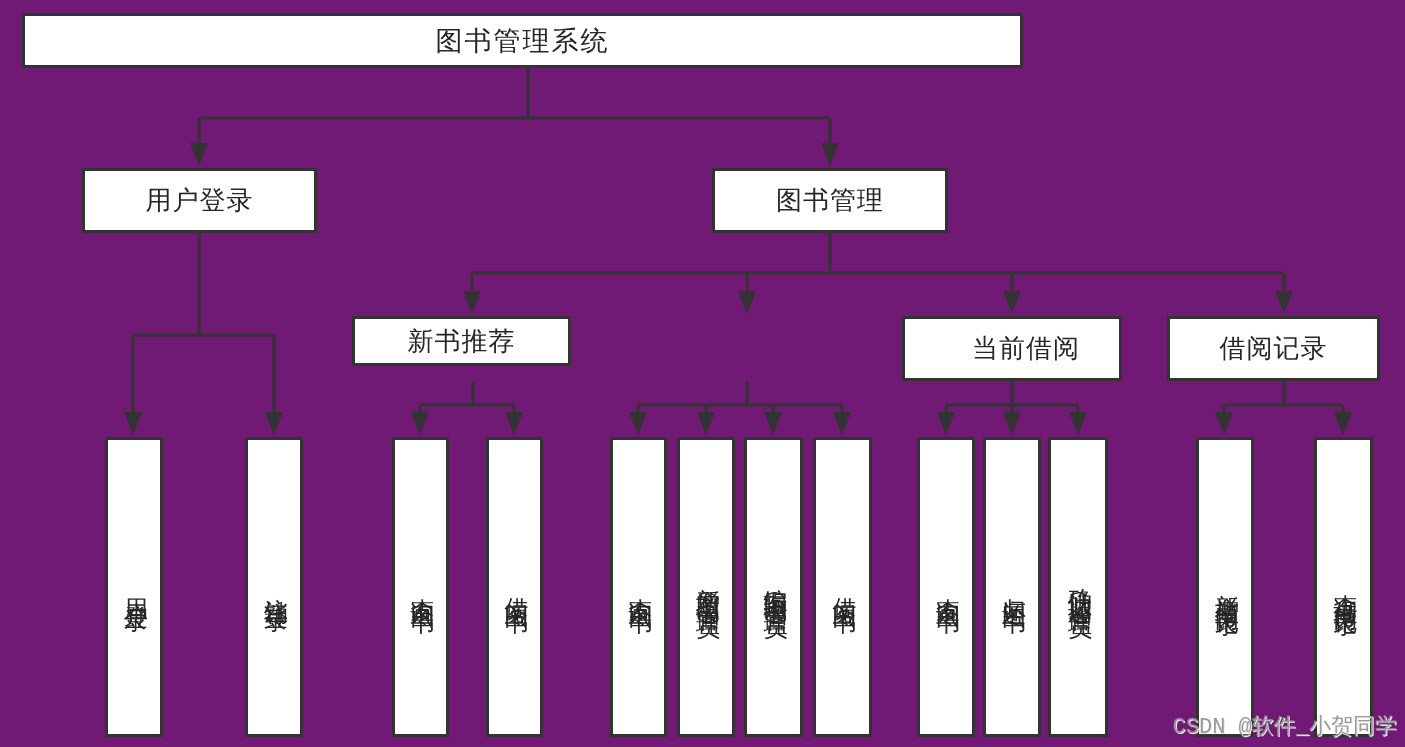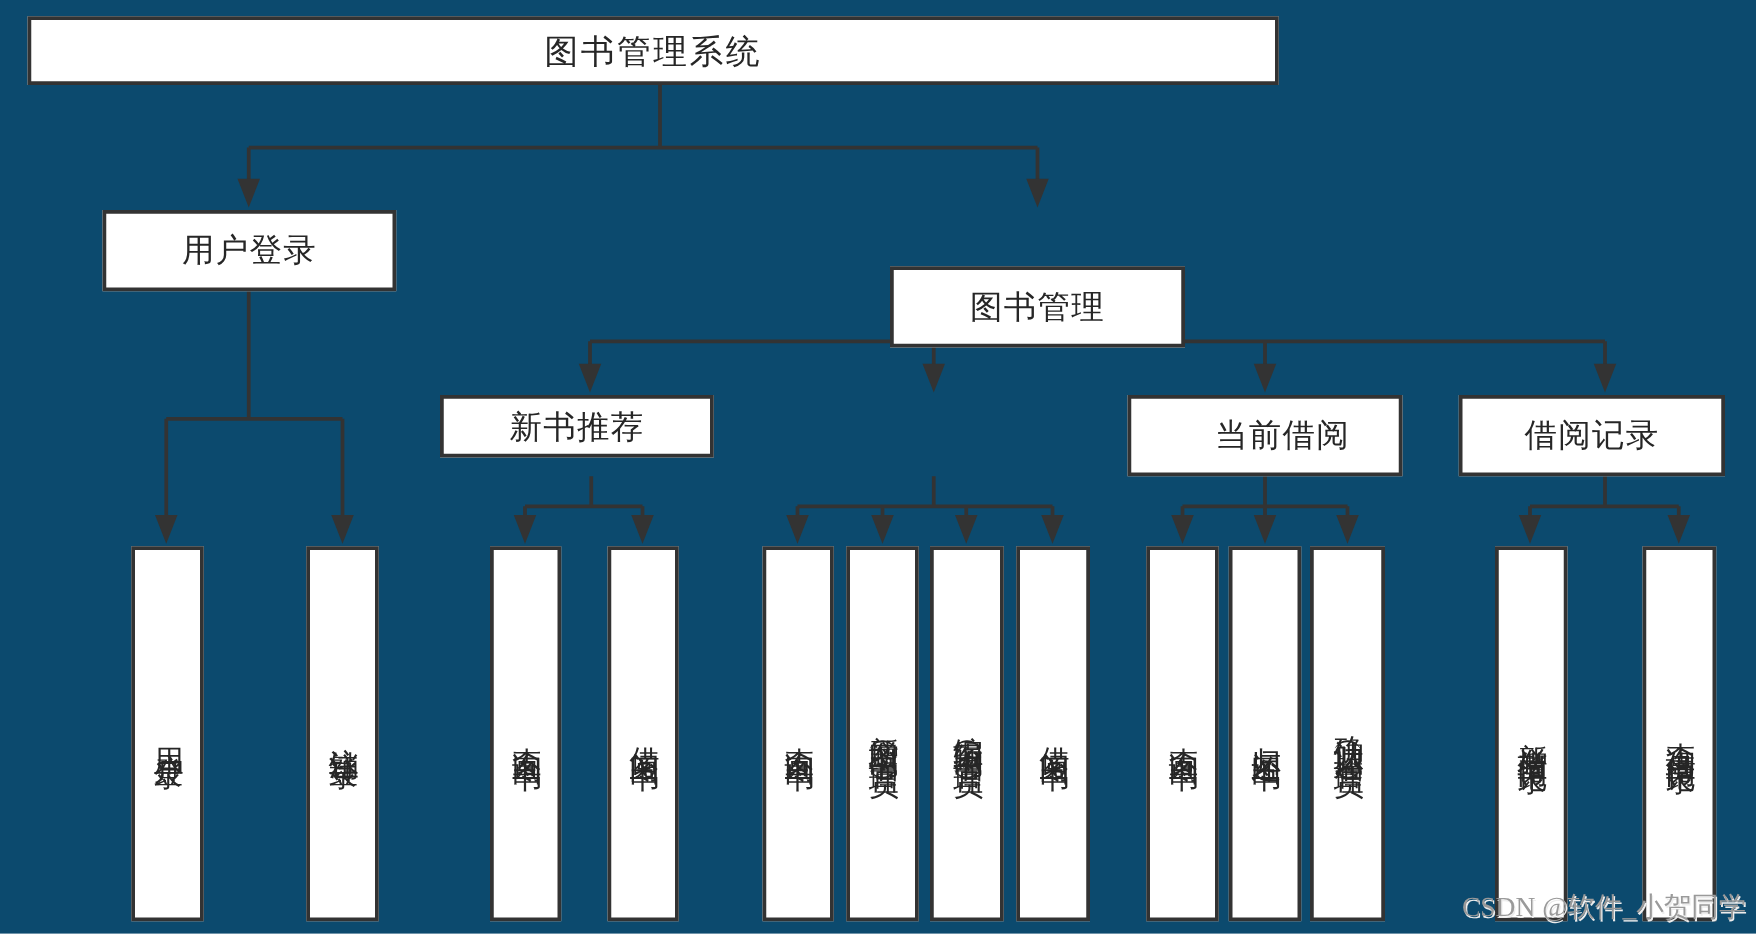--- a/index.html
+++ b/index.html
@@ -1,22 +1,22 @@
 <!DOCTYPE html>
 <html lang="zh"><head>
 <meta charset="utf-8">
 <style>
   html, body { margin: 0; padding: 0; background: #ffffff; }
   .canvas {
     position: relative;
     width: 1405px;
     height: 747px;
-    background: #0c4a6e;
+    background: #701a75;
     overflow: hidden;
-    font-family: Liberation Serif, serif;
+    font-family: Liberation Mono, monospace;
   }
   .connectors {
     position: absolute;
     left: 0; top: 0;
     width: 1405px; height: 747px;
   }
   .node {
     position: absolute;
     box-sizing: border-box;
     border: 3px solid #333333;
@@ -87,21 +87,21 @@
     <polygon points="937,412 955,412 946,435" fill="#333333"></polygon>
     <polygon points="1003,412 1021,412 1012,435" fill="#333333"></polygon>
     <polygon points="1069,412 1087,412 1078,435" fill="#333333"></polygon>
     <polygon points="1215,412 1233,412 1224,435" fill="#333333"></polygon>
     <polygon points="1334,412 1352,412 1343,435" fill="#333333"></polygon>
   </svg>
 
   <div class="node h root" style="left:22px; top:13px; width:1001px; height:55px;">图书管理系统</div>
 
   <div class="node h" style="left:82px; top:168px; width:235px; height:65px;">用户登录</div>
-  <div class="node h" style="left:712px; top:168px; width:236px; height:65px;margin-top:45px;">图书管理</div>
+  <div class="node h" style="left:712px; top:168px; width:236px; height:65px;">图书管理</div>
 
   <div class="node h" style="left:352px; top:316px; width:219px; height:50px;">新书推荐</div>
   <div class="node h" style="left:902px; top:316px; width:220px; height:65px;padding-left:28px;">当前借阅</div>
   <div class="node h" style="left:1167px; top:316px; width:213px; height:65px;">借阅记录</div>
 
   <div class="node v" style="left:105px; top:437px; width:58px; height:300px;">用户登录</div>
   <div class="node v" style="left:245px; top:437px; width:58px; height:300px;">注销登录</div>
 
   <div class="node v" style="left:392px; top:437px; width:57px; height:300px;">查询图书</div>
   <div class="node v" style="left:486px; top:437px; width:57px; height:300px;">借阅图书</div>

